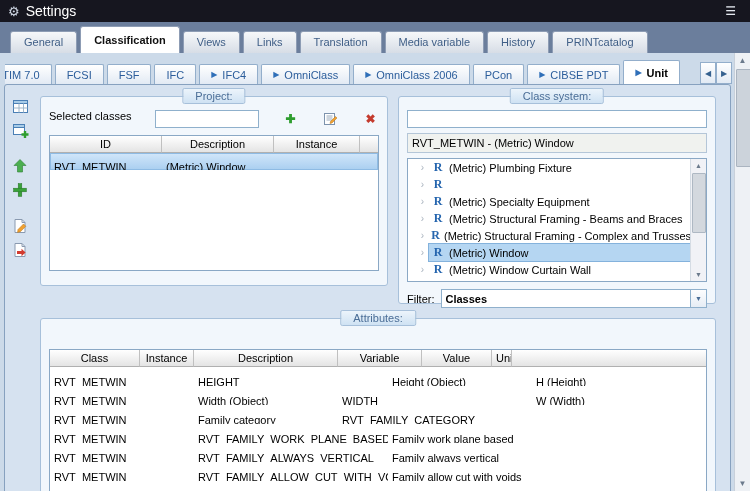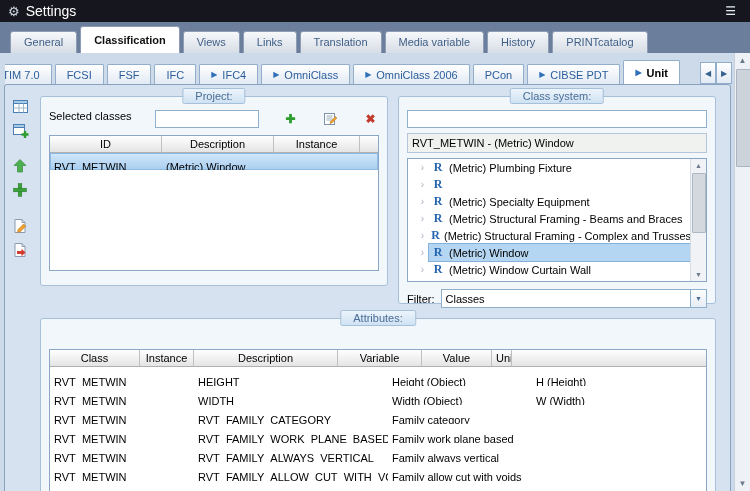--- a/index.html
+++ b/index.html
@@ -79,21 +79,21 @@
   .tree-item .chev{color:#aab4bf;width:13px;font-size:10px;text-align:center;}
   .row-body{flex:1;display:flex;align-items:center;height:17px;padding-left:2px;white-space:nowrap;overflow:hidden;}
   .row-body.sel{background:#b5d6f2;outline:1px solid #84b2dc;}
   .ricon{width:14px;text-align:center;color:#2565ae;font-weight:bold;font-family:"Liberation Serif",serif;font-size:12px;margin-right:4px;}
   .tscroll{position:absolute;top:0;right:0;bottom:0;width:15px;background:#f1f2f6;border-left:1px solid #d5dce4;}
   .tscroll .arr{height:13px;display:flex;align-items:center;justify-content:center;font-size:7px;color:#6b7a8c;cursor:default;}
   .tscroll .arr.dn{position:absolute;bottom:0;left:0;right:0;}
   .tscroll .thumb{position:absolute;top:14px;left:1px;width:12px;height:58px;background:#d3d8de;border:1px solid #aeb8c3;border-radius:1px;cursor:default;}
   .filter-row{display:flex;align-items:center;gap:6px;margin:7px 8px 0 8px;}
   .dropdown{flex:1;height:19px;border:1px solid #8fb0cc;background:#fff;display:flex;align-items:center;box-sizing:border-box;cursor:default;}
-  .dropdown .val{flex:1;padding:0 4px;white-space:nowrap;overflow:hidden;}
+  .dropdown .val{flex:1;padding:0 4px;white-space:nowrap;overflow:hidden;font-weight:bold;}
   .dd-btn{width:15px;height:100%;border-left:1px solid #8fb0cc;background:linear-gradient(#fdfdfe,#e6edf5);
     display:flex;align-items:center;justify-content:center;font-size:7px;color:#4a6d96;}
   
   #attributes-group{left:40px;top:318px;width:676px;height:210px;}
   #attributes-table{margin-top:30px;height:170px;}
   .ac-class{width:90px;}.ac-instance{width:54px;}.ac-feature{width:194px;}
   .ac-desc{width:144px;}.ac-var{width:84px;}.ac-value{width:70px;}.ac-unit{width:20px;padding-right:0;}
   #attributes-table .trow{height:19px;line-height:19px;}
   
   .vscroll{position:absolute;top:53px;right:0;bottom:0;width:16px;background:#eef1f5;border-left:1px solid #c8d0da;box-sizing:border-box;}
@@ -335,31 +335,31 @@
       <div class="tcell ac-instance"></div>
       <div class="tcell ac-feature">HEIGHT</div>
       <div class="tcell ac-desc">Height (Object)</div>
       <div class="tcell ac-var">H (Height)</div>
       <div class="tcell ac-value"></div>
       <div class="tcell ac-unit"></div>
     </div>
     <div class="trow">
       <div class="tcell ac-class">RVT_METWIN</div>
       <div class="tcell ac-instance"></div>
+      <div class="tcell ac-desc">Width (Object)</div>
       <div class="tcell ac-feature">WIDTH</div>
-      <div class="tcell ac-desc">Width (Object)</div>
       <div class="tcell ac-var">W (Width)</div>
       <div class="tcell ac-value"></div>
       <div class="tcell ac-unit"></div>
     </div>
     <div class="trow">
       <div class="tcell ac-class">RVT_METWIN</div>
       <div class="tcell ac-instance"></div>
+      <div class="tcell ac-desc">Family category</div>
       <div class="tcell ac-feature">RVT_FAMILY_CATEGORY</div>
-      <div class="tcell ac-desc">Family category</div>
       <div class="tcell ac-var"></div>
       <div class="tcell ac-value"></div>
       <div class="tcell ac-unit"></div>
     </div>
     <div class="trow">
       <div class="tcell ac-class">RVT_METWIN</div>
       <div class="tcell ac-instance"></div>
       <div class="tcell ac-feature">RVT_FAMILY_WORK_PLANE_BASED</div>
       <div class="tcell ac-desc">Family work plane based</div>
       <div class="tcell ac-var"></div>

